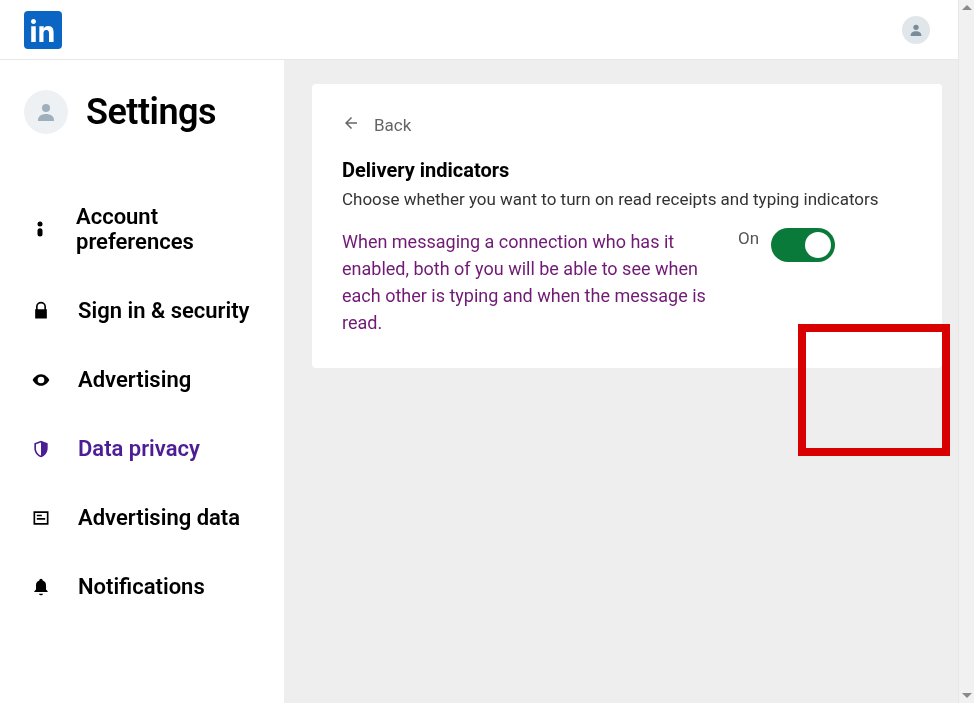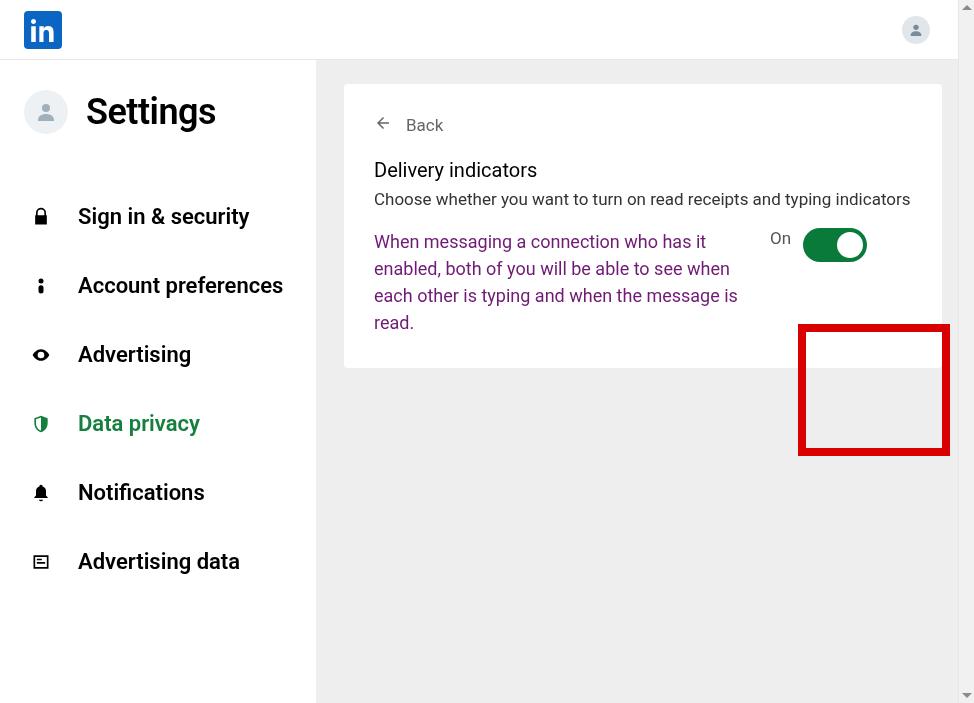--- a/index.html
+++ b/index.html
@@ -59,21 +59,21 @@
       margin-right: 20px;
     }
     .avatar svg { width: 16px; height: 16px; fill: #7a8b99; }
 
     
     .layout {
       display: flex;
       height: calc(100% - 60px);
     }
     .sidebar {
-      width: 316px;
+      width: 284px;
       padding: 30px 24px 8px 24px;
       background: #fff;
     }
     .main {
       flex: 1;
       background: #eeeeee;
       padding: 24px 32px 0 28px;
       position: relative;
     }
 
@@ -100,21 +100,21 @@
 
     
     .nav-item {
       display: flex;
       align-items: center;
       gap: 26px;
       padding: 22px 6px;
       cursor: pointer;
       color: #000;
     }
-    .nav-item.active { color: #15803d; }
+    .nav-item.active { color: #4c1d95; }
     .nav-icon {
       width: 22px; height: 22px;
       display: flex; align-items: center; justify-content: center;
     }
     .nav-icon svg { width: 20px; height: 20px; fill: currentColor; }
     .nav-label {
       font-size: 22px;
       font-weight: 600;
     }
 
@@ -131,21 +131,21 @@
       gap: 14px;
       color: #666;
       font-size: 17px;
       cursor: pointer;
       margin-bottom: 22px;
     }
     .back-arrow svg { width: 18px; height: 18px; fill: #666; }
 
     .card-title {
       font-size: 20px;
-      font-weight: 400;
+      font-weight: 700;
       color: #000;
       margin-bottom: 6px;
     }
     .card-desc {
       font-size: 17px;
       color: #333;
       line-height: 1.4;
       margin-bottom: 16px;
     }
 
@@ -224,70 +224,70 @@
             <circle cx="12" cy="8" r="4"></circle>
             <path d="M4 20c0-4 4-6 8-6s8 2 8 6v1H4v-1z"></path>
           </svg>
       </div>
       <h1 class="settings-title">Settings</h1>
     </div>
 
     <div class="nav-item">
       <span class="nav-icon">
         <svg viewBox="0 0 24 24">
-            <path d="M6 10V7a6 6 0 1112 0v3h1v11H5V10h1zm2 0h8V7a4 4 0 10-8 0v3z"></path>
-          </svg>
-      </span>
-      <span class="nav-label">Sign in &amp; security</span>
-    </div>
-
-    <div class="nav-item">
-      <span class="nav-icon">
-        <svg viewBox="0 0 24 24">
             <circle cx="12" cy="6" r="3"></circle>
             <rect x="9" y="11" width="6" height="10" rx="3"></rect>
           </svg>
       </span>
       <span class="nav-label">Account preferences</span>
     </div>
 
     <div class="nav-item">
       <span class="nav-icon">
         <svg viewBox="0 0 24 24">
+            <path d="M6 10V7a6 6 0 1112 0v3h1v11H5V10h1zm2 0h8V7a4 4 0 10-8 0v3z"></path>
+          </svg>
+      </span>
+      <span class="nav-label">Sign in &amp; security</span>
+    </div>
+
+    <div class="nav-item">
+      <span class="nav-icon">
+        <svg viewBox="0 0 24 24">
             <path d="M12 5c-5 0-9 4.5-10 7 1 2.5 5 7 10 7s9-4.5 10-7c-1-2.5-5-7-10-7zm0 11a4 4 0 110-8 4 4 0 010 8z"></path>
           </svg>
       </span>
       <span class="nav-label">Advertising</span>
     </div>
 
     <div class="nav-item active">
       <span class="nav-icon">
         <svg viewBox="0 0 24 24">
             <path d="M12 2l8 3v6c0 5-3.5 9.5-8 11-4.5-1.5-8-6-8-11V5l8-3zm0 2.2L6 6.3v4.7c0 3.9 2.6 7.6 6 8.9V4.2z"></path>
           </svg>
       </span>
       <span class="nav-label">Data privacy</span>
     </div>
 
     <div class="nav-item">
       <span class="nav-icon">
         <svg viewBox="0 0 24 24">
+            <path d="M3 4h18v16H3V4zm2 2v12h14V6H5zm2 2h6v2H7V8zm0 4h10v2H7v-2z"></path>
+          </svg>
+      </span>
+      <span class="nav-label">Advertising data</span>
+    </div>
+
+    <div class="nav-item">
+      <span class="nav-icon">
+        <svg viewBox="0 0 24 24">
             <path d="M12 2a2 2 0 00-2 2v.3A6 6 0 006 10v5l-2 2v1h16v-1l-2-2v-5a6 6 0 00-4-5.7V4a2 2 0 00-2-2zm0 20a2.5 2.5 0 002.45-2h-4.9A2.5 2.5 0 0012 22z"></path>
           </svg>
       </span>
       <span class="nav-label">Notifications</span>
-    </div>
-
-    <div class="nav-item">
-      <span class="nav-icon">
-        <svg viewBox="0 0 24 24">
-            <path d="M3 4h18v16H3V4zm2 2v12h14V6H5zm2 2h6v2H7V8zm0 4h10v2H7v-2z"></path>
-          </svg>
-      </span>
-      <span class="nav-label">Advertising data</span>
     </div>
   </div>
 
   <div class="main">
     <div class="card">
       <div class="back-row">
         <span class="back-arrow">
           <svg viewBox="0 0 24 24">
               <path d="M20 11H7.8l5.6-5.6L12 4l-8 8 8 8 1.4-1.4L7.8 13H20v-2z"></path>
             </svg>

